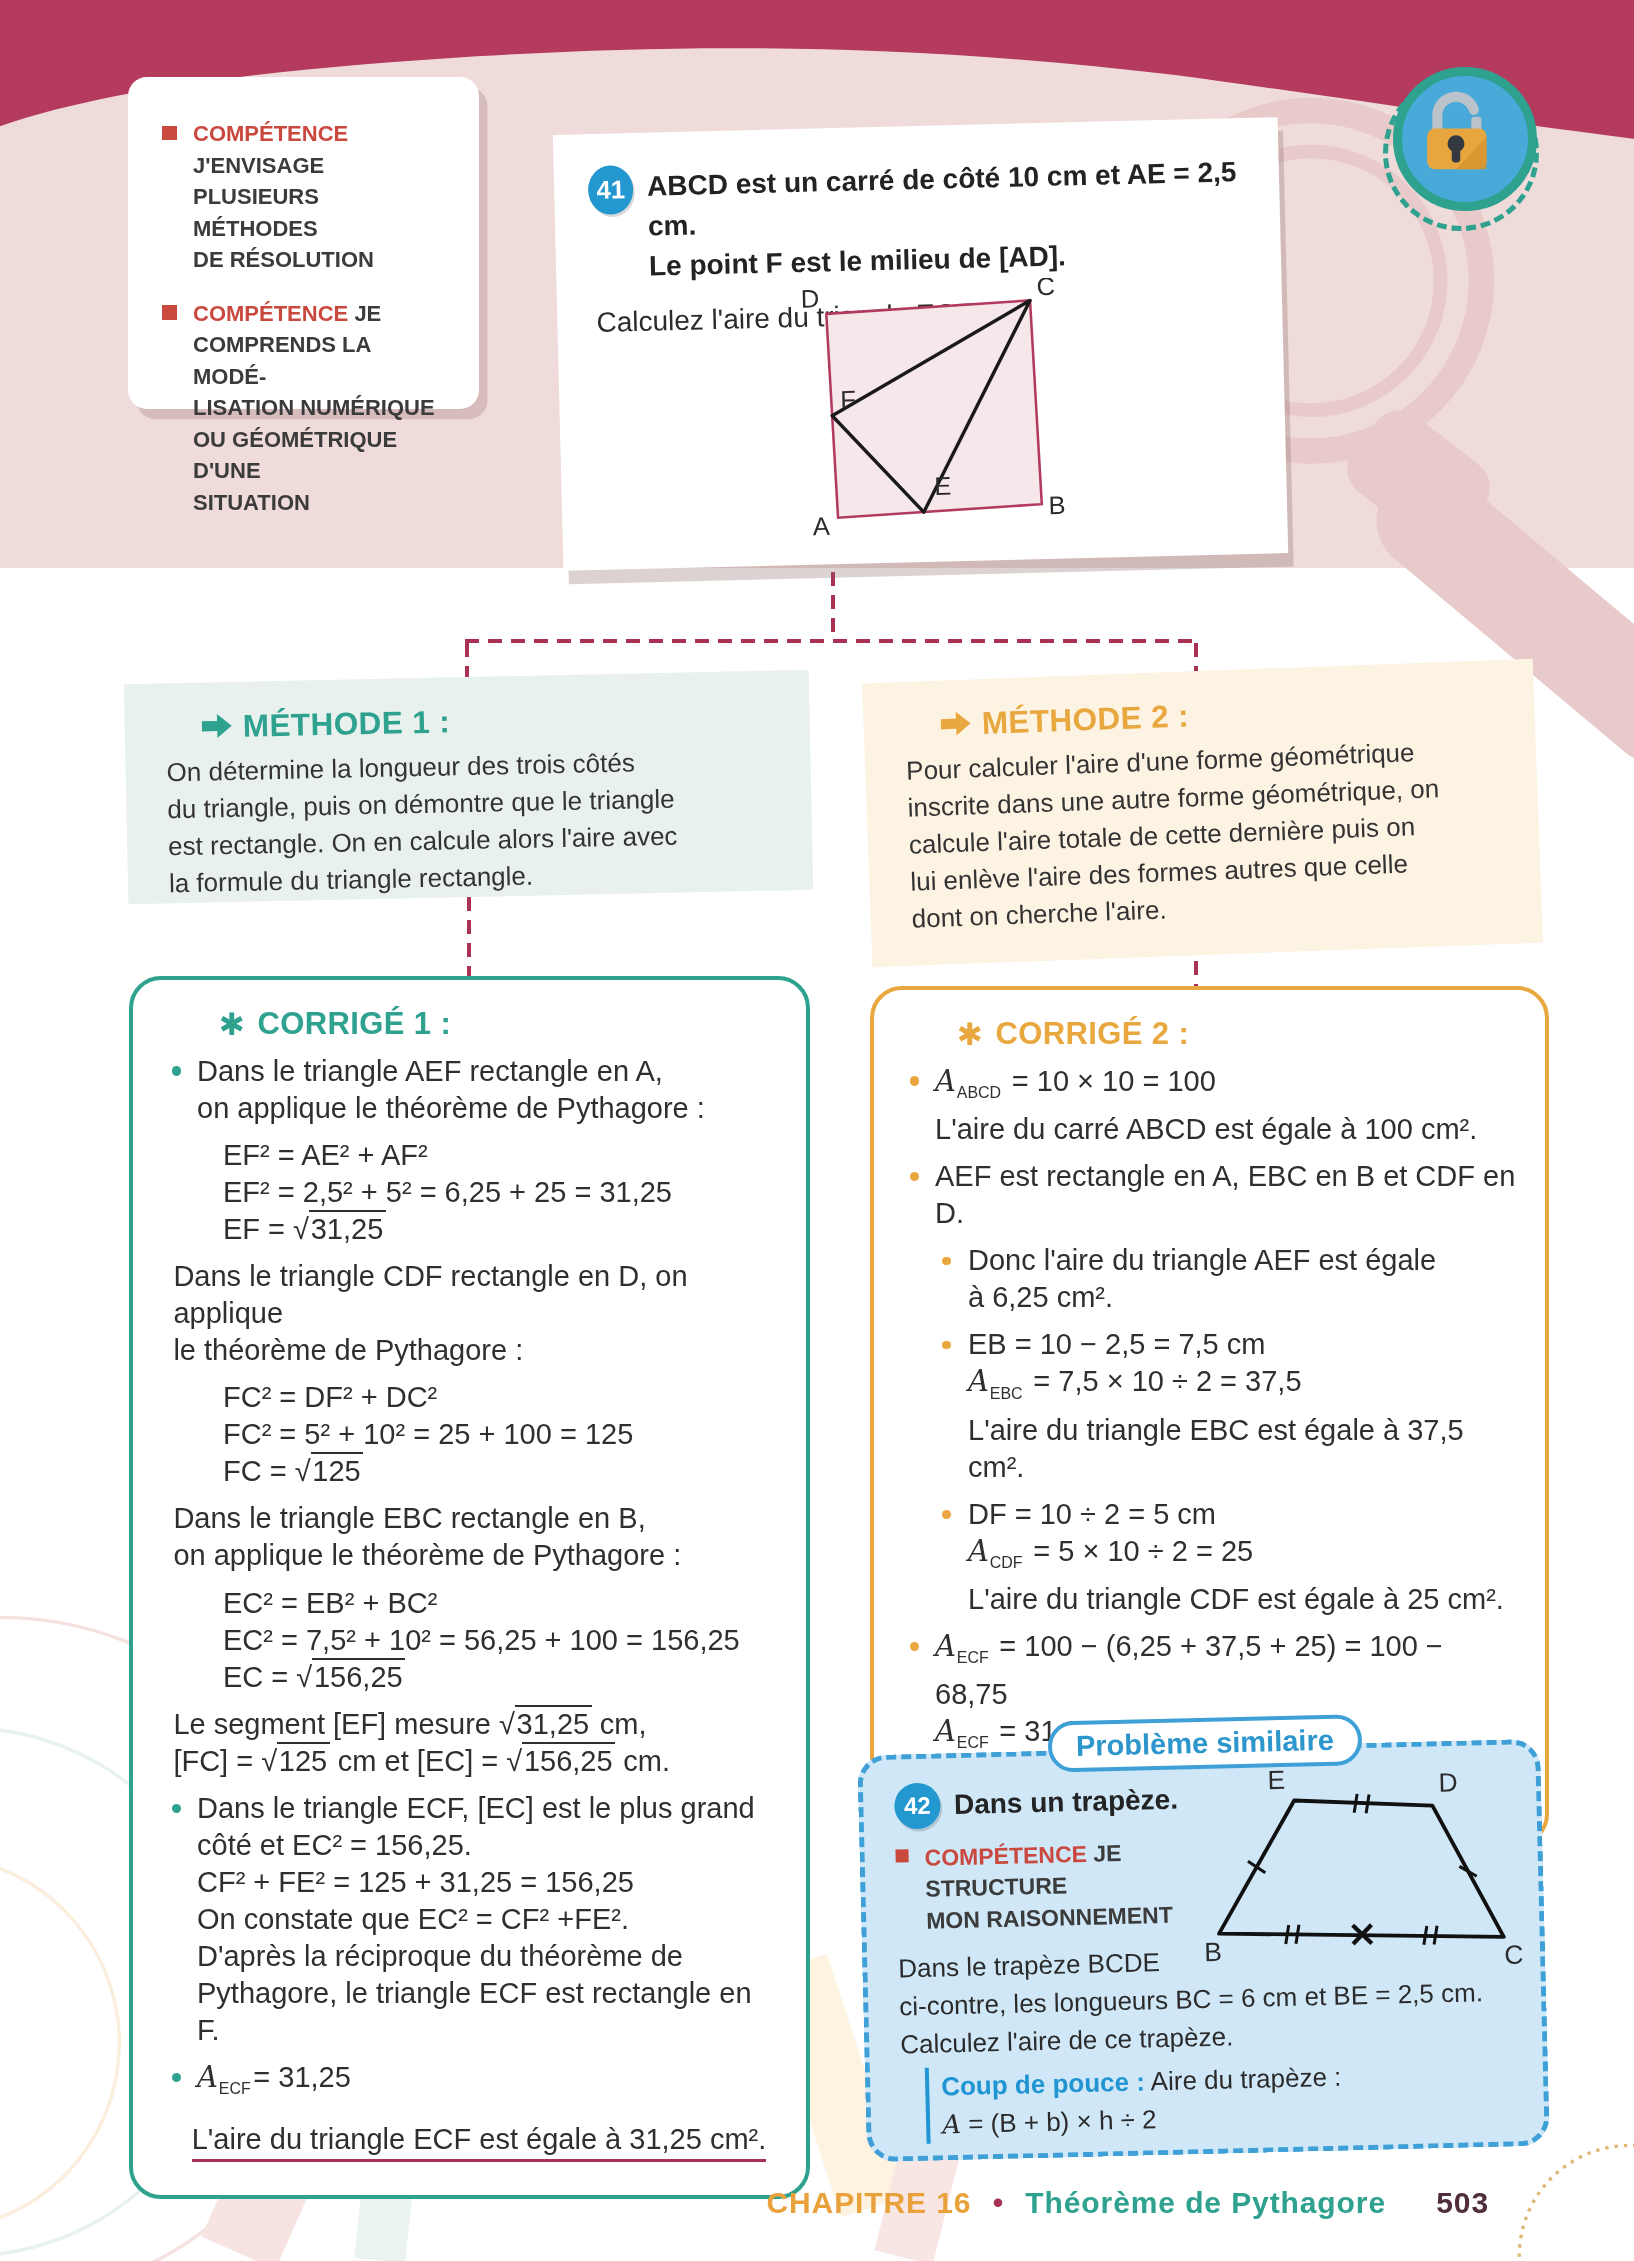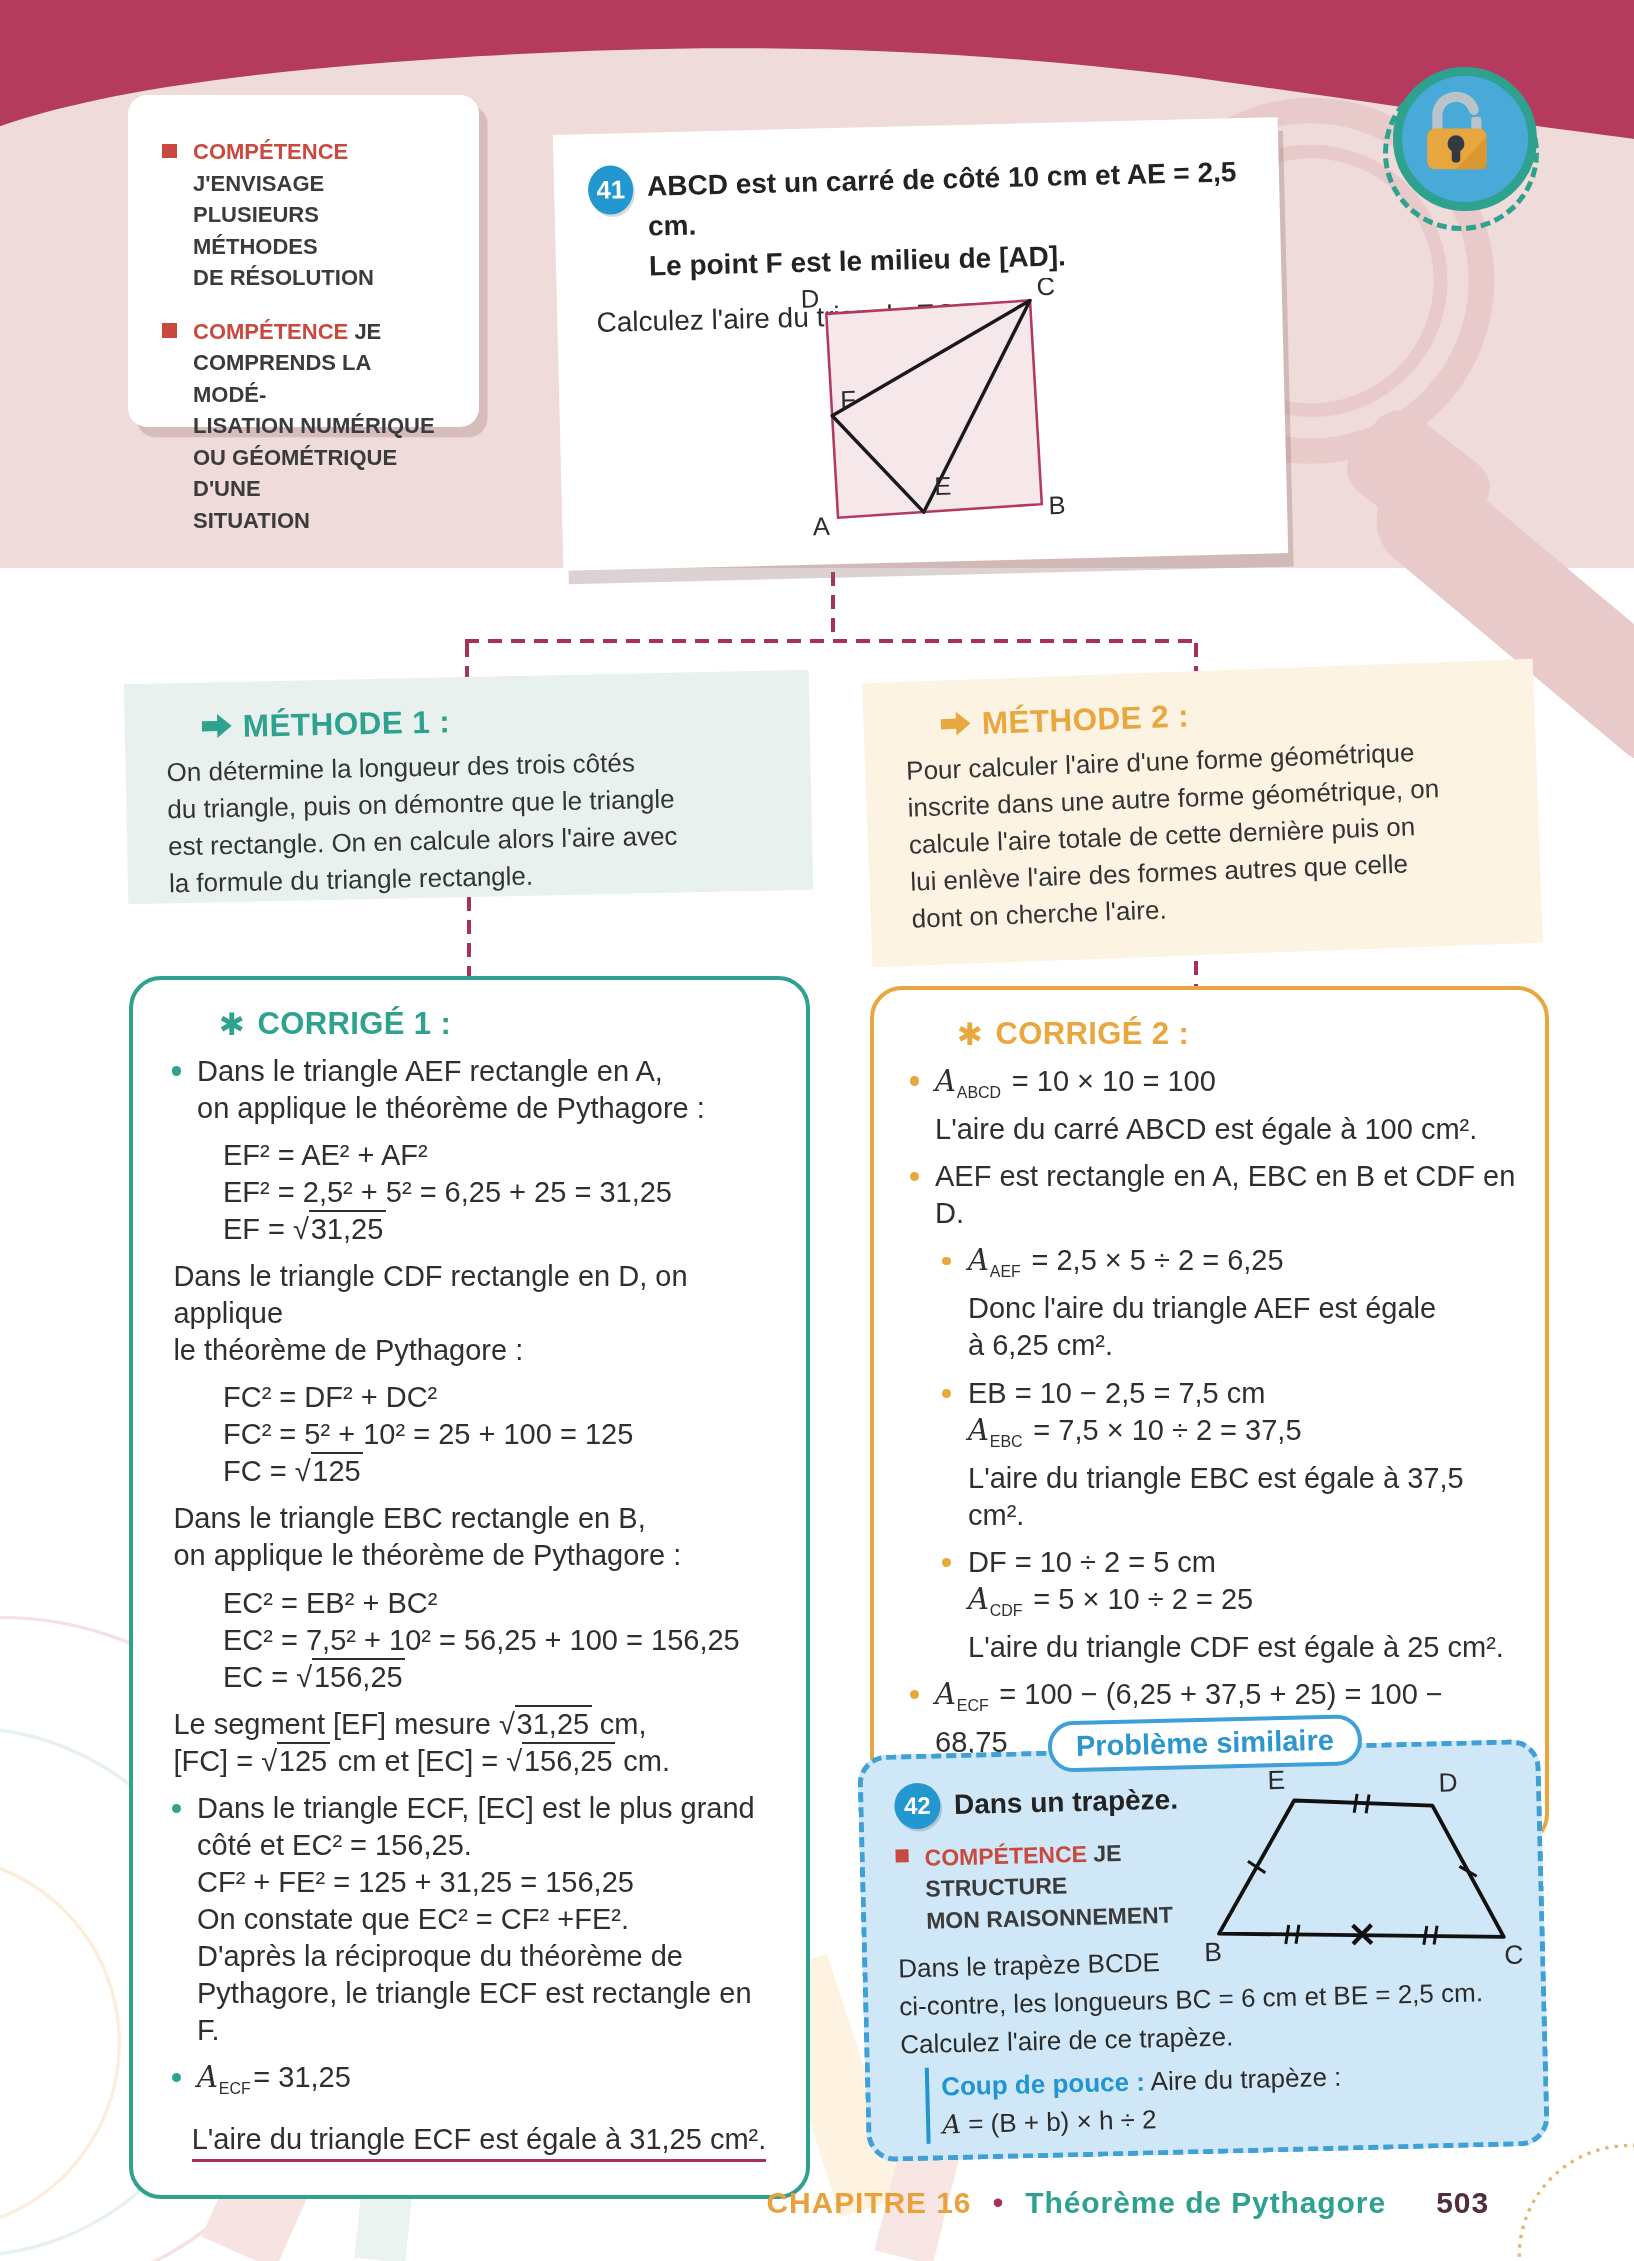--- a/index.html
+++ b/index.html
@@ -14,21 +14,21 @@
   .pink-bg{left:0;top:0;width:1635px;height:568px;background:#efdbd9;z-index:0;}
   .band-svg{left:0;top:0;z-index:2;}
   .deco{z-index:0;}
   .magnifier-svg{left:979px;top:34px;z-index:1;}
 
   
   .vdash{width:4.3px;background:repeating-linear-gradient(to bottom,#a83154 0 13.6px,transparent 13.6px 23px);z-index:3;}
   .hdash{height:4.3px;background:repeating-linear-gradient(to right,#a83154 0 13.6px,transparent 13.6px 23px);z-index:3;}
 
   
-  .comp-card{left:128px;top:95px;width:351px;height:332px;background:#fff;border-radius:19px;
+  .comp-card{left:128px;top:77px;width:351px;height:332px;background:#fff;border-radius:19px;
     box-shadow:8.5px 10.2px 0 rgba(150,110,110,.28);z-index:4;padding:41px 31px 0 34px;box-sizing:border-box;}
   .comp-item{position:relative;padding-left:31px;margin-bottom:22px;
     font-weight:bold;font-size:22px;line-height:31.5px;color:#3b3b3b;}
   .comp-sq{position:absolute;left:0;top:7.7px;width:14.5px;height:14.5px;background:#c9493e;}
   .comp-label{color:#c9493e;font-weight:bold;}
   .pre{white-space:pre-line;}
 
   
   .p41-card{left:558px;top:126px;width:725px;height:436px;background:#fff;z-index:4;
     transform:rotate(-1.4deg);box-shadow:5.1px 13.6px 0 rgba(140,105,105,.30);
@@ -286,21 +286,20 @@
     <span>CORRIGÉ 2 :</span>
   </div>
   <div class="blk bullet">
     <div class="ln"><span class="ai">A</span><sub class="asub">ABCD</sub> = 10 × 10 = 100</div>
     <div class="ln">L'aire du carré ABCD est égale à 100 cm².</div>
   </div>
   <div class="blk bullet">
     <div class="ln">AEF est rectangle en A, EBC en B et CDF en D.</div>
   </div>
   <div class="blk sub">
-    <div class="ln"><span class="ai">A</span><sub class="asub">AEF</sub> = 2,5 × 5 ÷ 2 = 6,25</div>
     <div class="ln">Donc l'aire du triangle AEF est égale</div>
     <div class="ln">à 6,25 cm².</div>
   </div>
   <div class="blk sub">
     <div class="ln">EB = 10 − 2,5 = 7,5 cm</div>
     <div class="ln"><span class="ai">A</span><sub class="asub">EBC</sub> = 7,5 × 10 ÷ 2 = 37,5</div>
     <div class="ln">L'aire du triangle EBC est égale à 37,5 cm².</div>
   </div>
   <div class="blk sub">
     <div class="ln">DF = 10 ÷ 2 = 5 cm</div>

